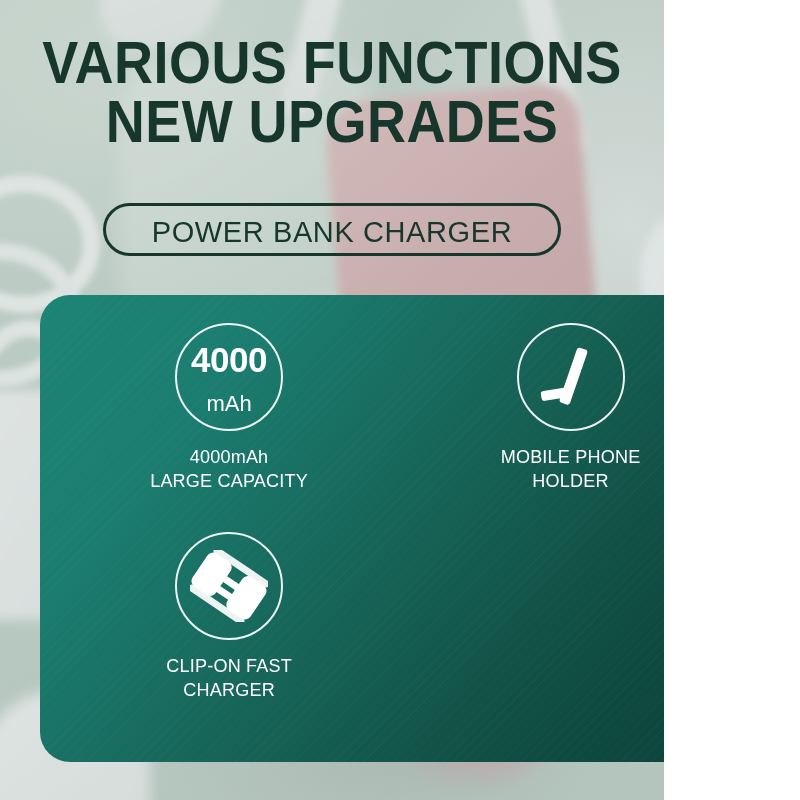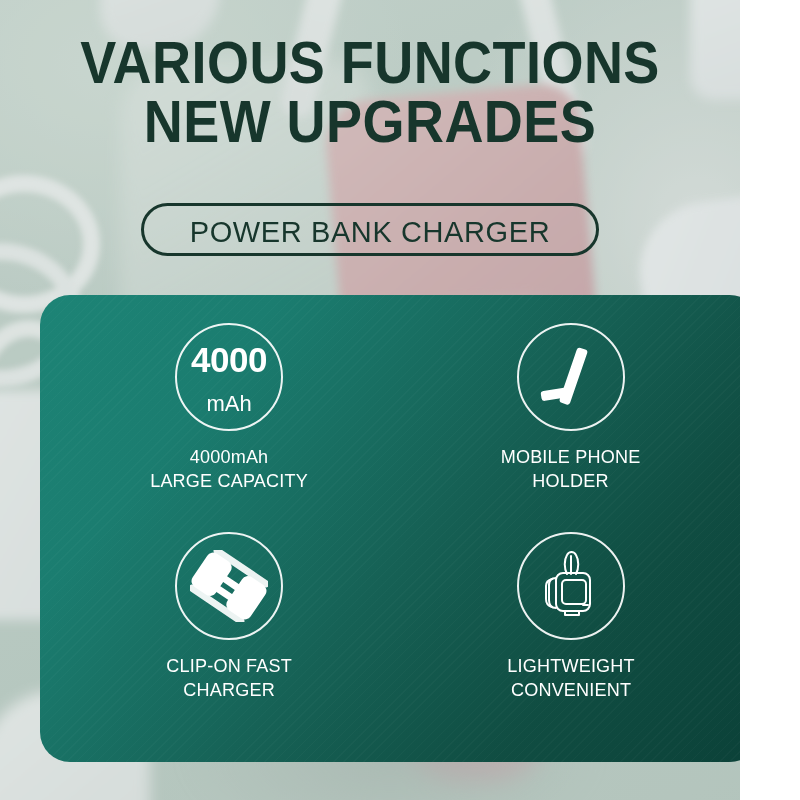--- a/index.html
+++ b/index.html
@@ -6,21 +6,21 @@
     margin: 0;
     padding: 0;
     background: #ffffff;
   }
   body {
     font-family: "Liberation Sans", sans-serif;
   }
 
   .poster {
     position: relative;
-    width: 740px;
+    width: 664px;
     height: 800px;
     overflow: hidden;
     background: #f9a8d4;
   }
 
   
   .bg-layer {
     position: absolute;
     inset: 0;
     overflow: hidden;
@@ -353,36 +353,16 @@
               <rect x="6" y="55" width="66" height="7" rx="3.5" fill="#ffffff" opacity="0.92"></rect>
             </g>
           </svg>
         </div>
         <div class="caption">
           <span class="cl">CLIP-ON FAST</span>
           <span class="cl">CHARGER</span>
         </div>
       </div>
 
-      <div class="feature">
-        <div class="icon-circle">
-          <svg width="74" height="76" viewBox="0 0 74 76">
-            <g fill="none" stroke="#ffffff" stroke-width="2" stroke-linejoin="round" stroke-linecap="round">
-              <path d="M33 26 C30 20 30 12 33 7 C35 3 40 3 42 7 C45 12 45 20 42 26"></path>
-              <path d="M37 8 L37 26"></path>
-              <rect x="22" y="25" width="34" height="38" rx="7"></rect>
-              <rect x="28" y="32" width="24" height="24" rx="4"></rect>
-              <path d="M22 30 C17 30 15 33 15 37 L15 52 C15 57 17 60 22 60"></path>
-              <path d="M18 31 C14 32 12 34 12 38 L12 51 C12 55 14 58 18 59"></path>
-              <path d="M31 63 L31 67 L45 67 L45 63"></path>
-              <path d="M49 57 L54 57"></path>
-            </g>
-          </svg>
-        </div>
-        <div class="caption">
-          <span class="cl">LIGHTWEIGHT</span>
-          <span class="cl">CONVENIENT</span>
-        </div>
-      </div>
 
     </div>
   </div>
 </div>
 
 </body></html>

